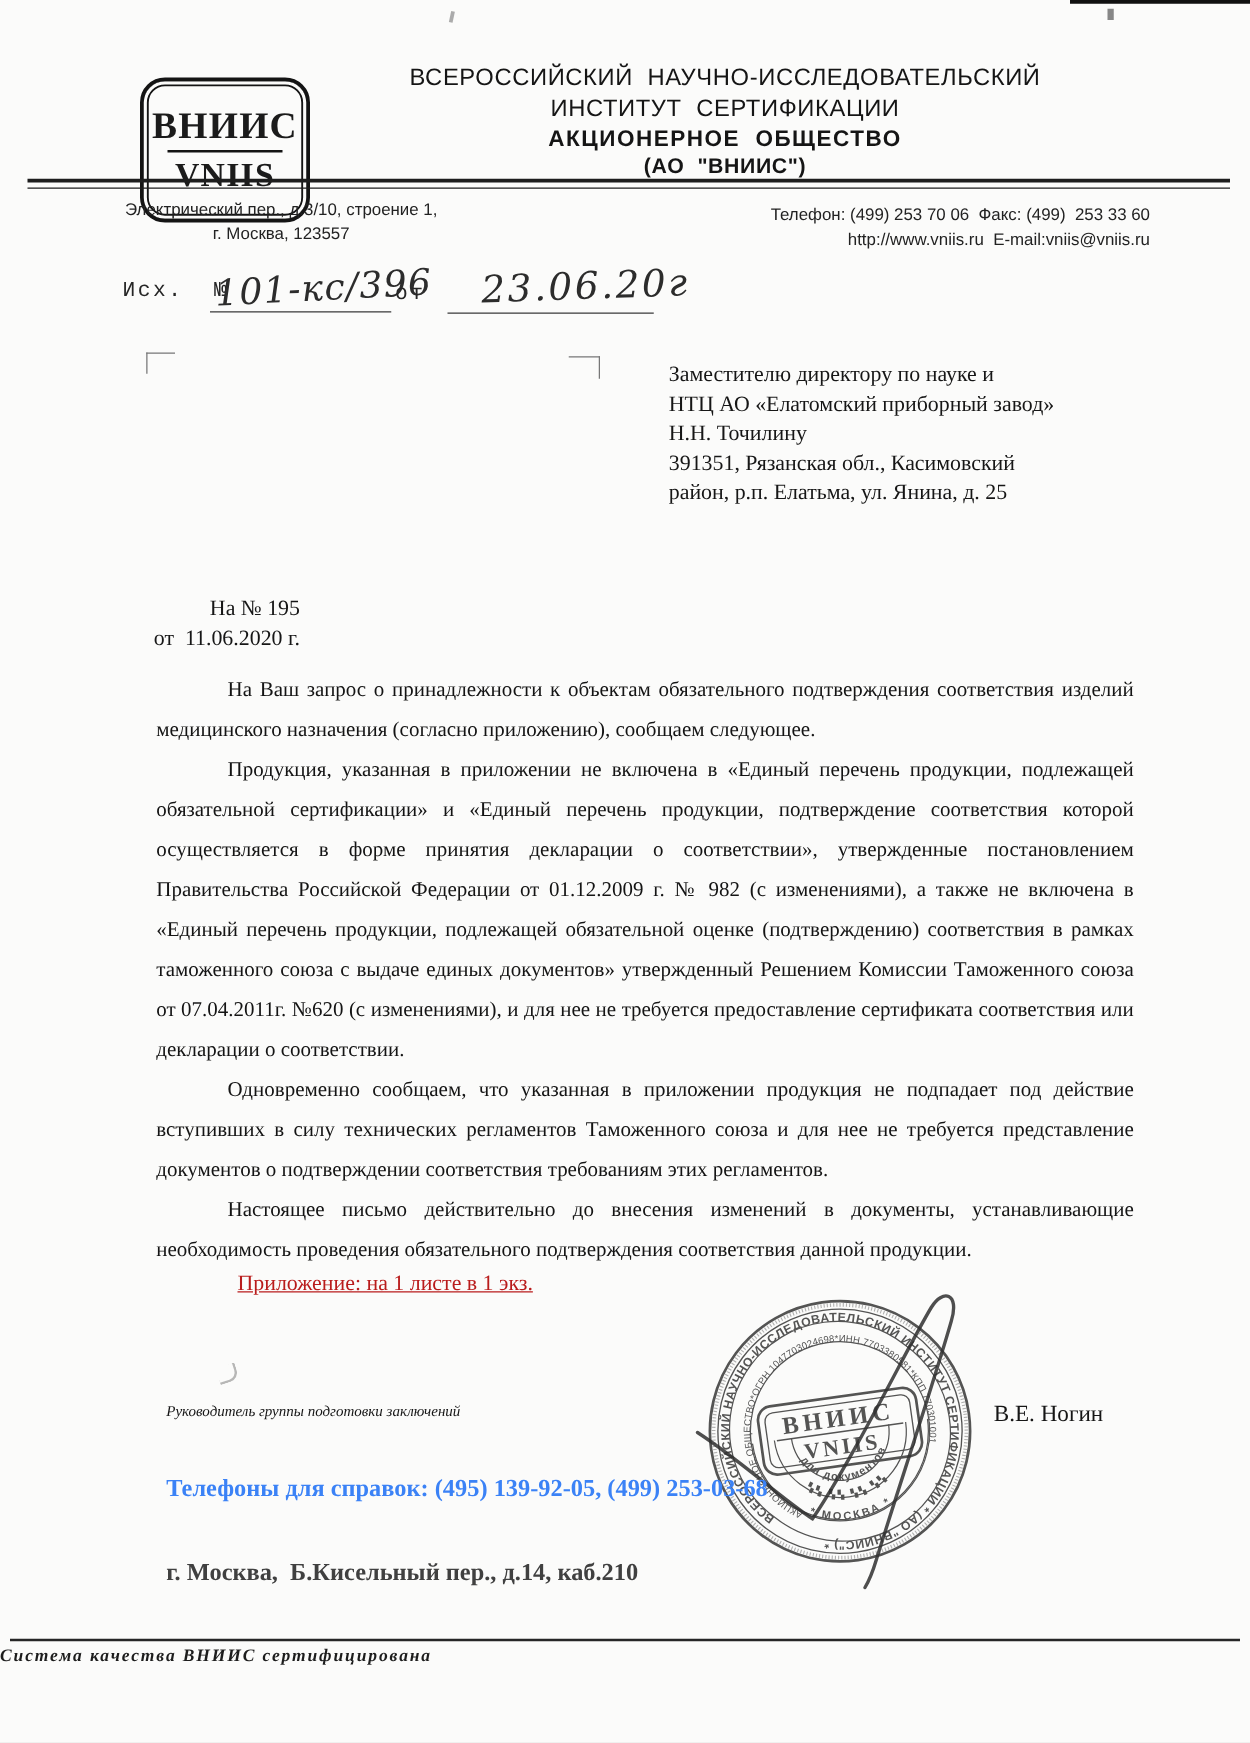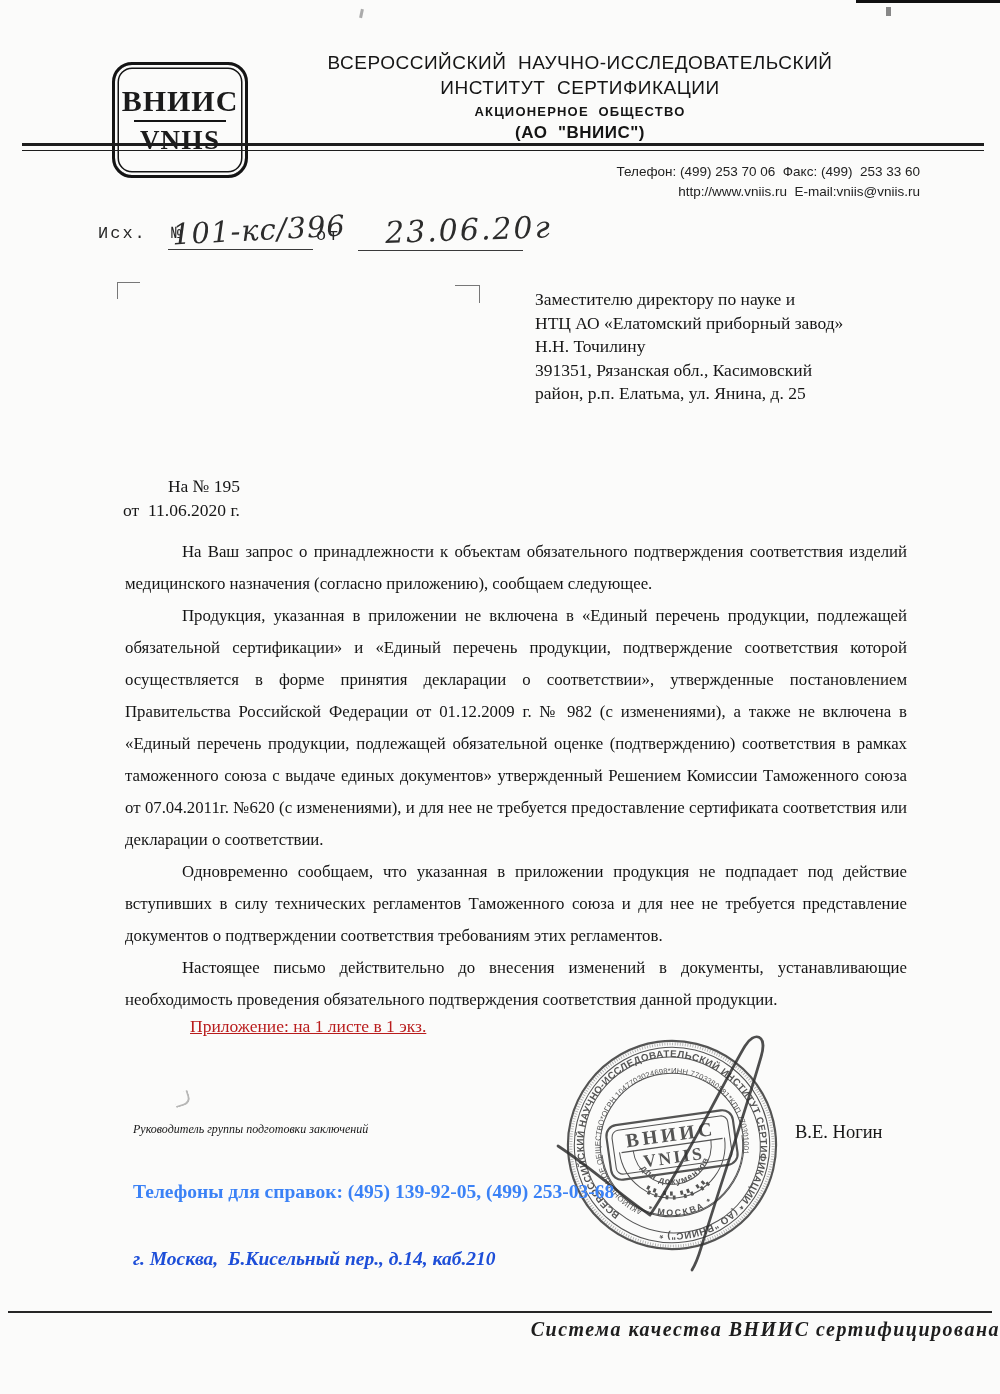--- a/index.html
+++ b/index.html
@@ -17,21 +17,21 @@
     border:3px solid #141414;border-radius:20px;
     box-shadow:inset 0 0 0 2.5px #fbfbfa, inset 0 0 0 4px #141414;
     display:flex;flex-direction:column;align-items:center;justify-content:center;
   }
   .logo-ru{font:bold 30px "Liberation Serif",serif;letter-spacing:1px;line-height:1.1;}
   .logo-divider{width:92px;height:0;border-top:2px solid #141414;margin:3px 0 4px;}
   .logo-en{font:bold 27px "Liberation Serif",serif;letter-spacing:1px;line-height:1.1;}
 
   .title-block{left:240px;top:50px;width:680px;text-align:center;font-family:"Liberation Sans",sans-serif;color:#151515;}
   .title-l1,.title-l2{font-weight:normal;font-size:19px;letter-spacing:.5px;line-height:25px;}
-  .title-l3{font-weight:bold;font-size:13px;letter-spacing:1.2px;line-height:19px;margin-top:2px;}
+  .title-l3{font-weight:bold;font-size:18px;letter-spacing:1.2px;line-height:19px;margin-top:2px;}
   .title-l4{font-weight:bold;font-size:17px;letter-spacing:.5px;line-height:23px;}
 
   .head-rule{left:22px;top:143px;width:962px;height:4px;border-top:3.5px solid #1d1d1d;border-bottom:1.5px solid #1d1d1d;}
 
   .addr-left{left:60px;top:158px;width:330px;text-align:center;font:13.5px/19px "Liberation Sans",sans-serif;color:#222;}
   .addr-right{left:545px;top:162px;width:375px;text-align:right;font:13.5px/20px "Liberation Sans",sans-serif;color:#222;}
 
   
   .outgoing-label{left:98px;top:224px;font:17px "Liberation Mono",monospace;letter-spacing:2px;color:#262626;}
   .hw{font-family:"DejaVu Serif",serif;font-style:italic;color:#2c2c2c;}
@@ -71,24 +71,24 @@
   .st-moscow{font:bold 9px "Liberation Sans",sans-serif;letter-spacing:2px;}
   .st-decor{font:7px "DejaVu Sans",sans-serif;letter-spacing:2px;}
   .st-docs{font:bold 9px "Liberation Sans",sans-serif;letter-spacing:1px;}
   .st-box-ru{font:bold 20px "Liberation Serif",serif;letter-spacing:3.5px;}
   .st-box-en{font:bold 18px "Liberation Serif",serif;letter-spacing:2.5px;}
 
   .signature-svg{left:548px;top:1018px;width:266px;height:258px;}
 
   
   .footer-phones{left:133px;top:1181px;font-weight:bold;font-size:19.5px;color:#3b82f6;}
-  .footer-addr{left:133px;top:1248px;font-weight:bold;font-size:19.5px;color:#1d4ed8;font-style:italic;}
+  .footer-addr{left:133px;top:1248px;font-weight:bold;font-size:19.5px;color:#404040;}
   .bottom-rule{left:8px;top:1311px;width:984px;border-top:2.5px solid #262626;}
-  .quality-line{left:0;top:1318px;width:1000px;text-align:right;
-                font-style:italic;font-weight:bold;font-size:20px;letter-spacing:1.5px;color:#1d1d1d;}
+  .quality-line{left:0;top:1318px;width:1000px;text-align:left;
+                font-style:italic;font-weight:bold;font-size:14px;letter-spacing:1.5px;color:#1d1d1d;}
 
   
   .art-top-strip{left:856px;top:0;width:144px;height:3px;background:#111;}
   .art-speck1{left:886px;top:7px;width:5px;height:9px;background:#555;opacity:.7;}
   .art-speck2{left:360px;top:9px;width:3px;height:9px;background:#777;opacity:.6;transform:rotate(12deg);}
   .art-squiggle{left:174px;top:1092px;width:14px;height:12px;border-bottom:2px solid #666;border-right:2px solid #666;border-radius:0 0 8px 0;opacity:.45;transform:rotate(-18deg);}
 </style>
 </head>
 <body>
 
@@ -102,20 +102,24 @@
 
   <div class="abs title-block">
     <div class="title-l1 pre">ВСЕРОССИЙСКИЙ  НАУЧНО-ИССЛЕДОВАТЕЛЬСКИЙ</div>
     <div class="title-l2 pre">ИНСТИТУТ  СЕРТИФИКАЦИИ</div>
     <div class="title-l3 pre">АКЦИОНЕРНОЕ  ОБЩЕСТВО</div>
     <div class="title-l4 pre">(АО  "ВНИИС")</div>
   </div>
 
   <div class="abs head-rule"></div>
 
+  <div class="abs addr-left">
+    <div>Электрический пер., д.3/10, строение 1,</div>
+    <div>г. Москва, 123557</div>
+  </div>
   <div class="abs addr-right">
     <div class="pre">Телефон: (499) 253 70 06  Факс: (499)  253 33 60</div>
     <div class="pre">http://www.vniis.ru  E-mail:vniis@vniis.ru</div>
   </div>
 
   <div class="abs outgoing-label pre">Исх.  №</div>
   <div class="abs hw hw-number">101-кс/396</div>
   <div class="abs uline1"></div>
   <div class="abs ot-label">от</div>
   <div class="abs uline2"></div>

